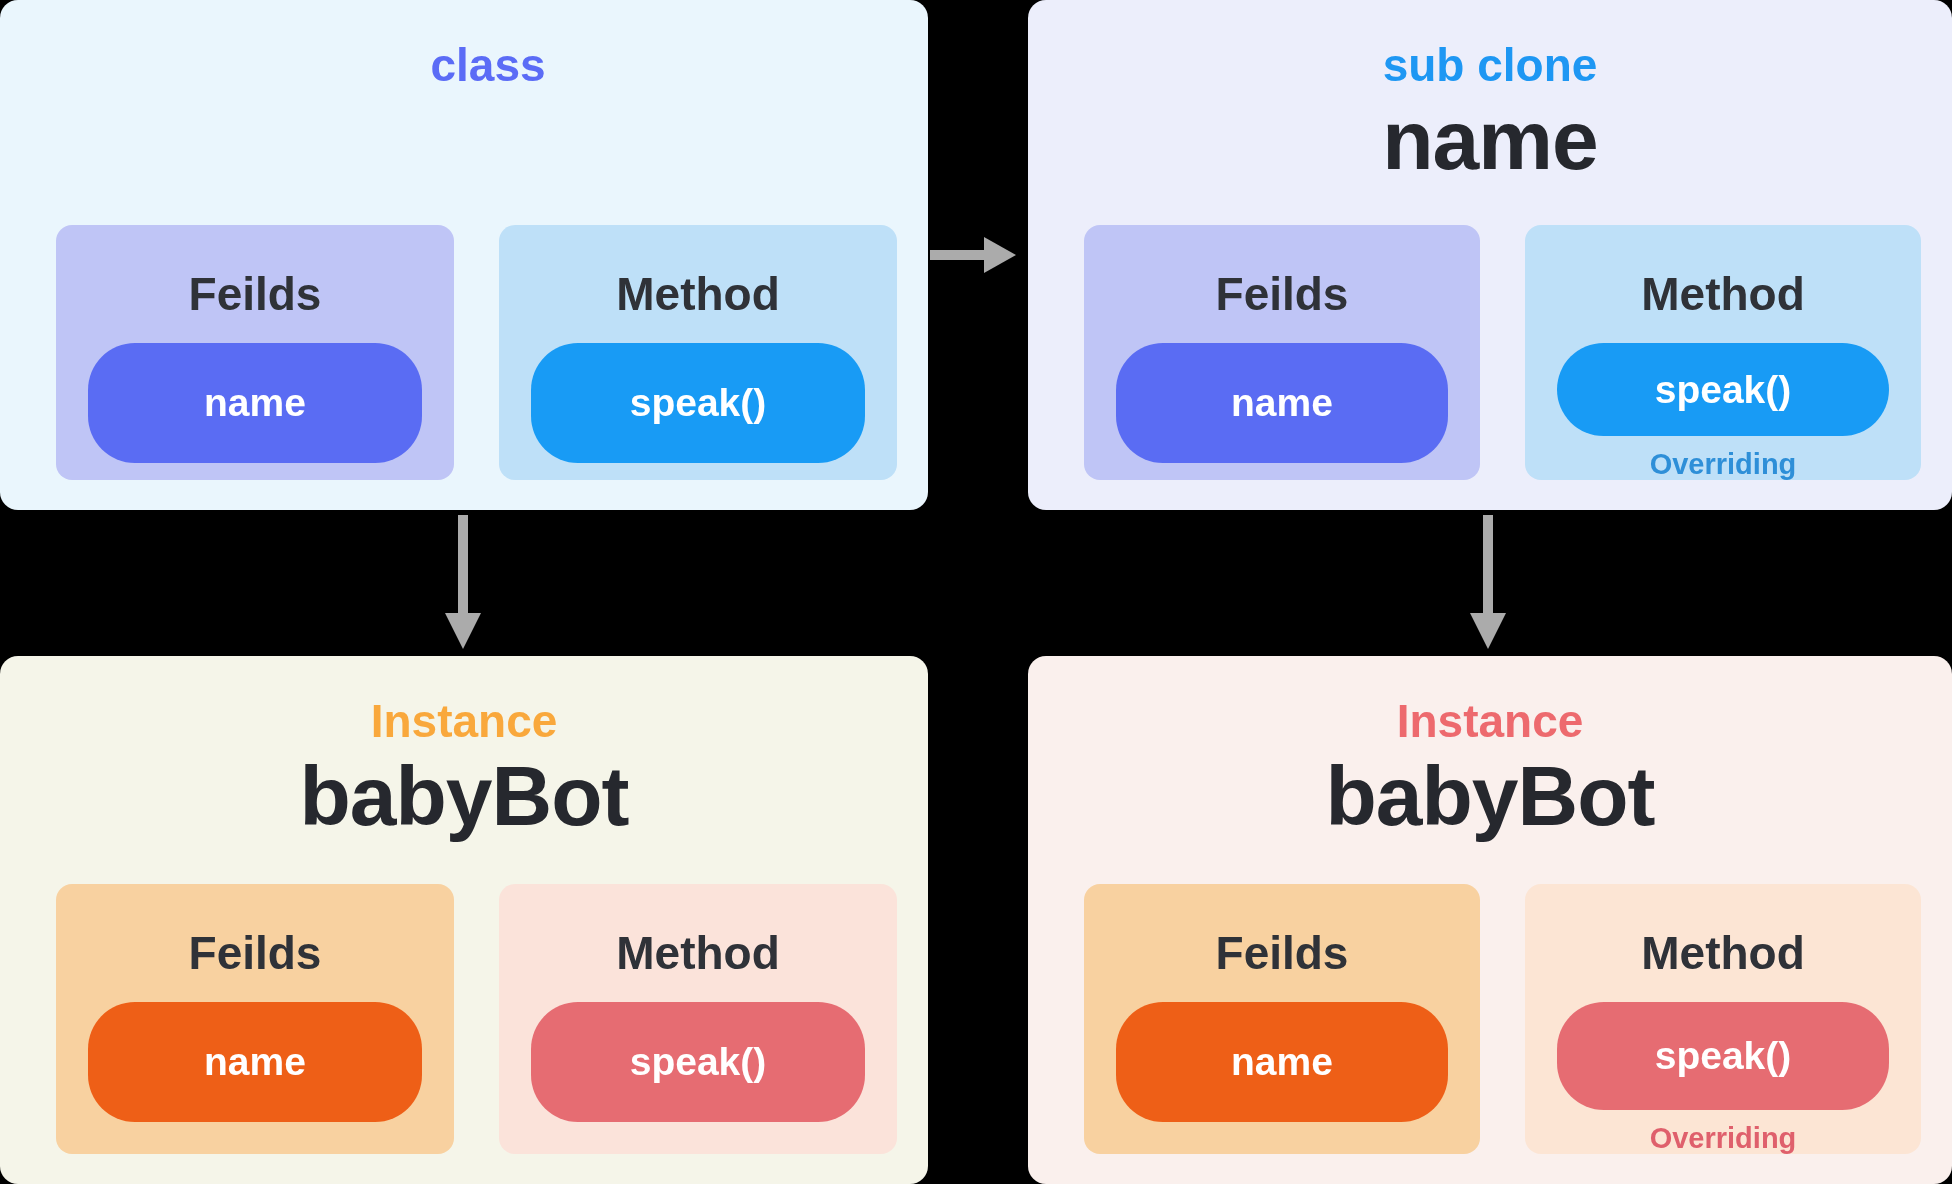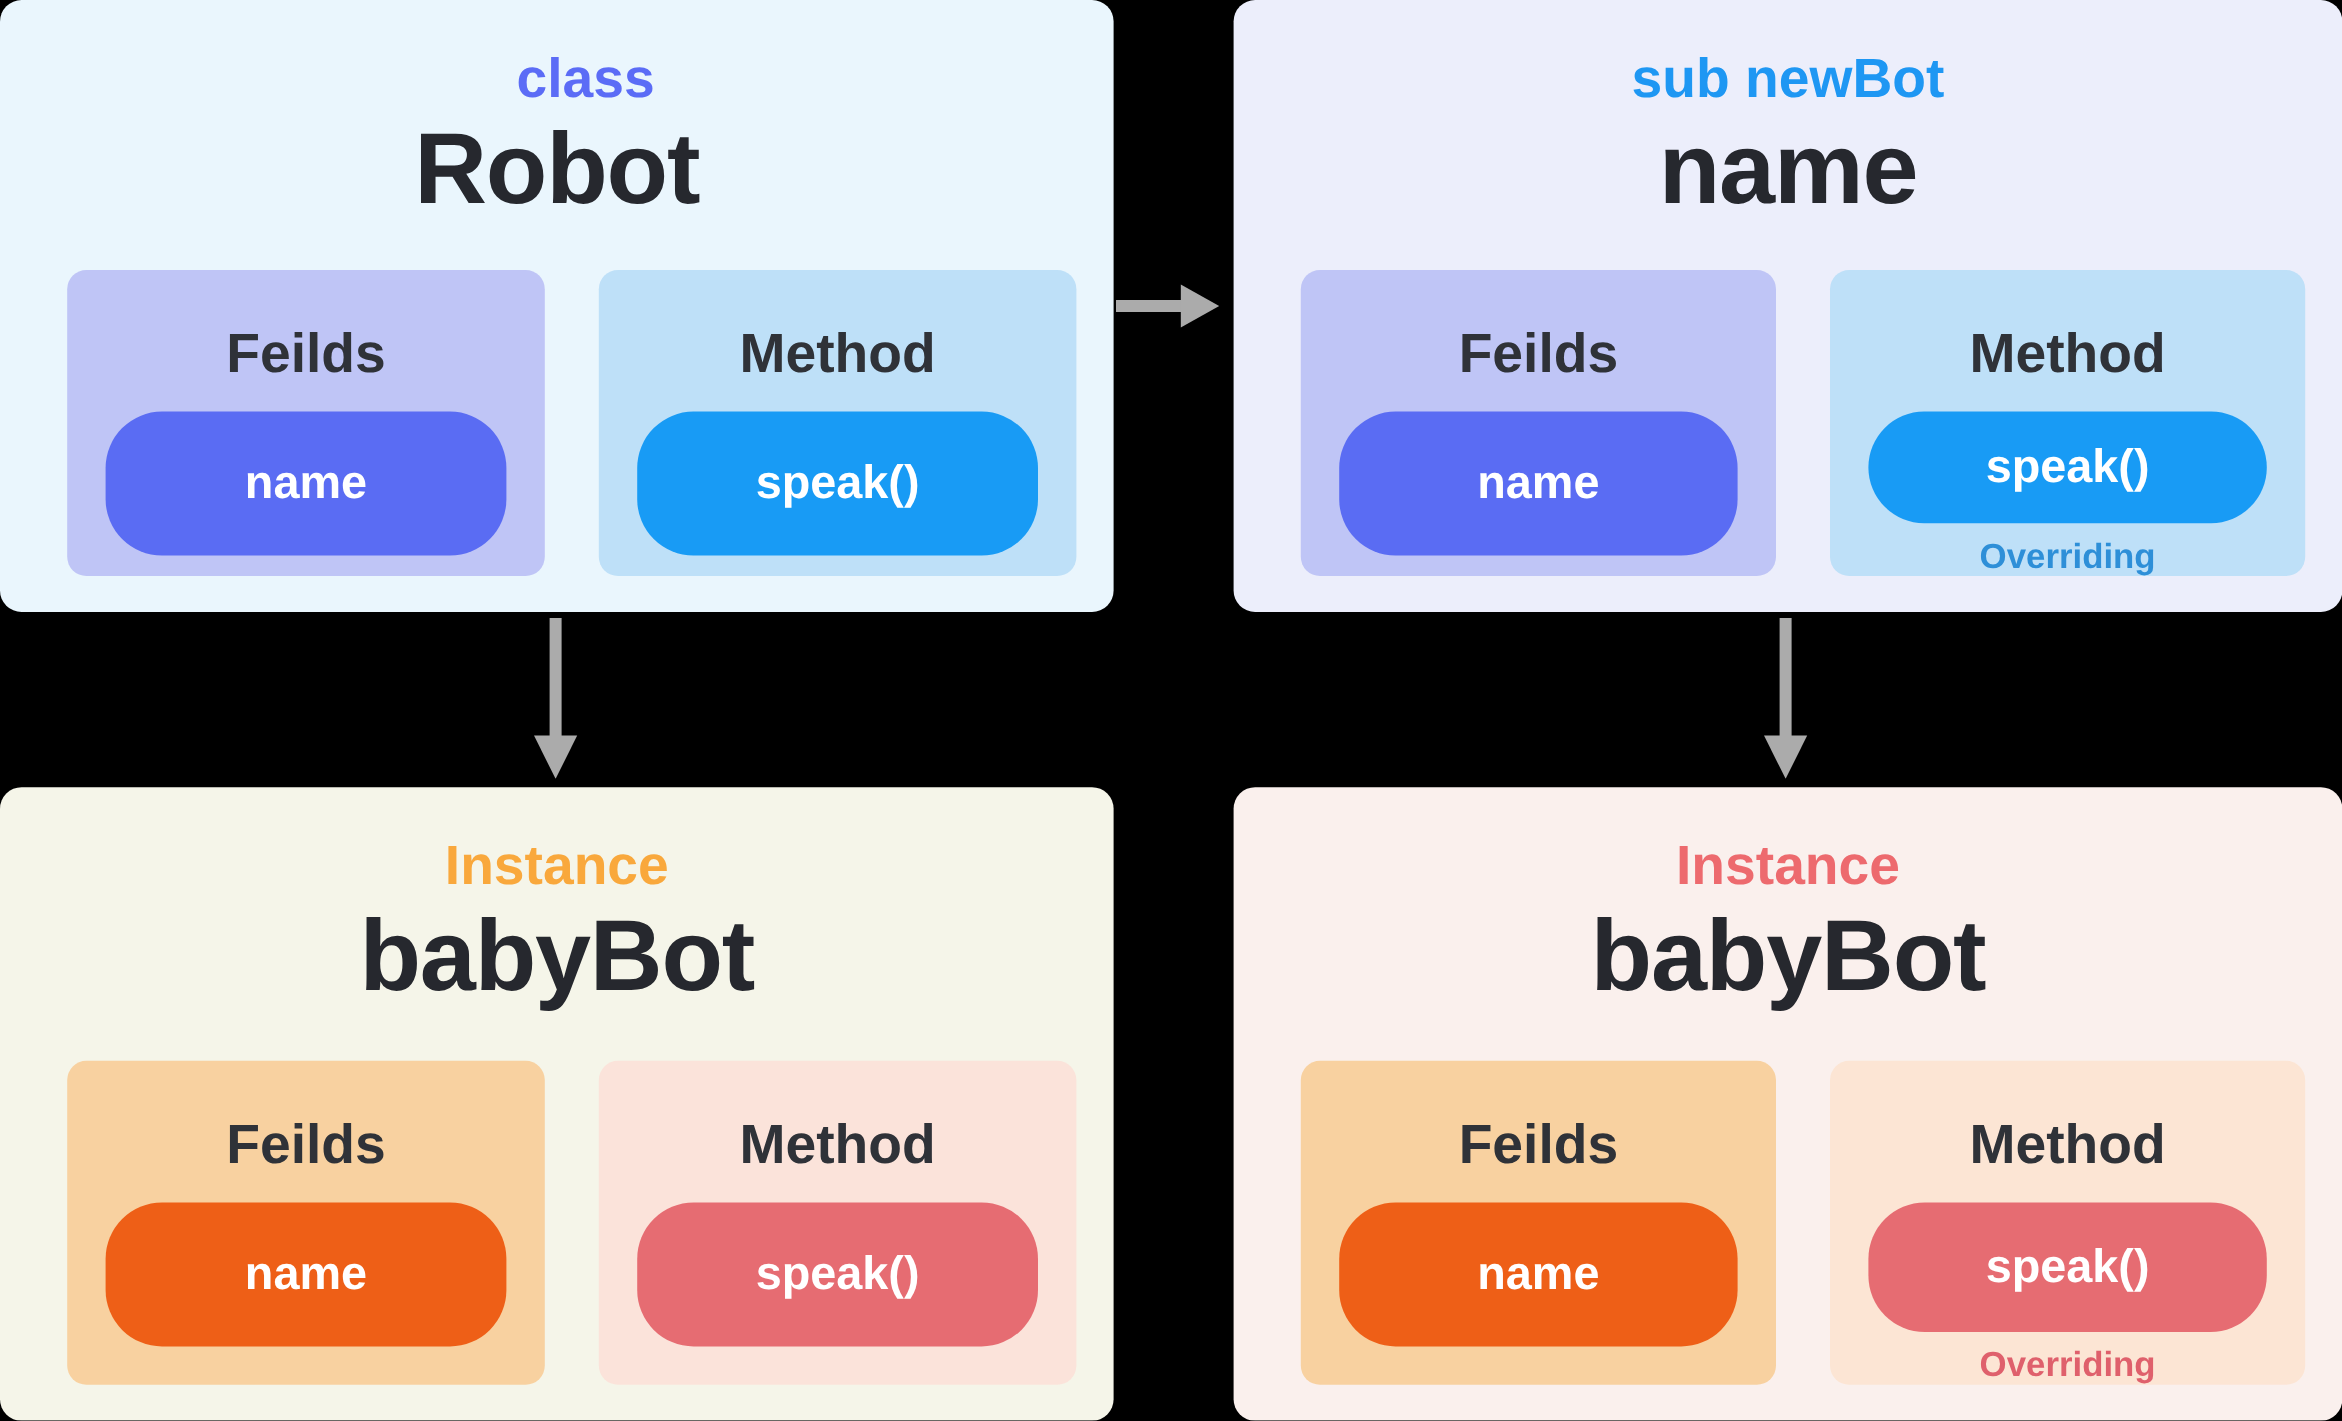--- a/index.html
+++ b/index.html
@@ -85,35 +85,34 @@
   .arrow-v-left{left:441px;top:515px;}
   .arrow-v-right{left:1466px;top:515px;}
 </style>
 </head>
 <body>
 
 <div class="stage" style="background: rgb(0, 0, 0);">
 
   <section class="card c1" style="background: rgb(234, 246, 253);">
     <div class="kind" style="color: rgb(91, 108, 246); padding-left: 48px;">class</div>
-    <h2 class="title">Robot</h2>
     <div class="panels">
       <div class="panel" style="background: rgb(191, 197, 246);">
         <div class="panel-heading">Feilds</div>
         <div class="pill" style="background: rgb(90, 108, 243);">name</div>
       </div>
       <div class="panel" style="background: rgb(190, 224, 248);">
         <div class="panel-heading">Method</div>
         <div class="pill" style="background: rgb(24, 155, 245);">speak()</div>
       </div>
     </div>
   </section>
 
   <section class="card c2" style="background: rgb(236, 238, 251);">
-    <div class="kind" style="color: rgb(30, 151, 243);">sub newBot</div>
+    <div class="kind" style="color: rgb(30, 151, 243);">sub clone</div>
     <h2 class="title">name</h2>
     <div class="panels">
       <div class="panel" style="background: rgb(191, 197, 246);">
         <div class="panel-heading">Feilds</div>
         <div class="pill" style="background: rgb(90, 108, 243);">name</div>
       </div>
       <div class="panel" style="background: rgb(190, 224, 248);">
         <div class="panel-heading">Method</div>
         <div class="pill" style="background: rgb(24, 155, 245);">speak()</div>
         <div class="note" style="color: rgb(46, 143, 216);">Overriding</div>

